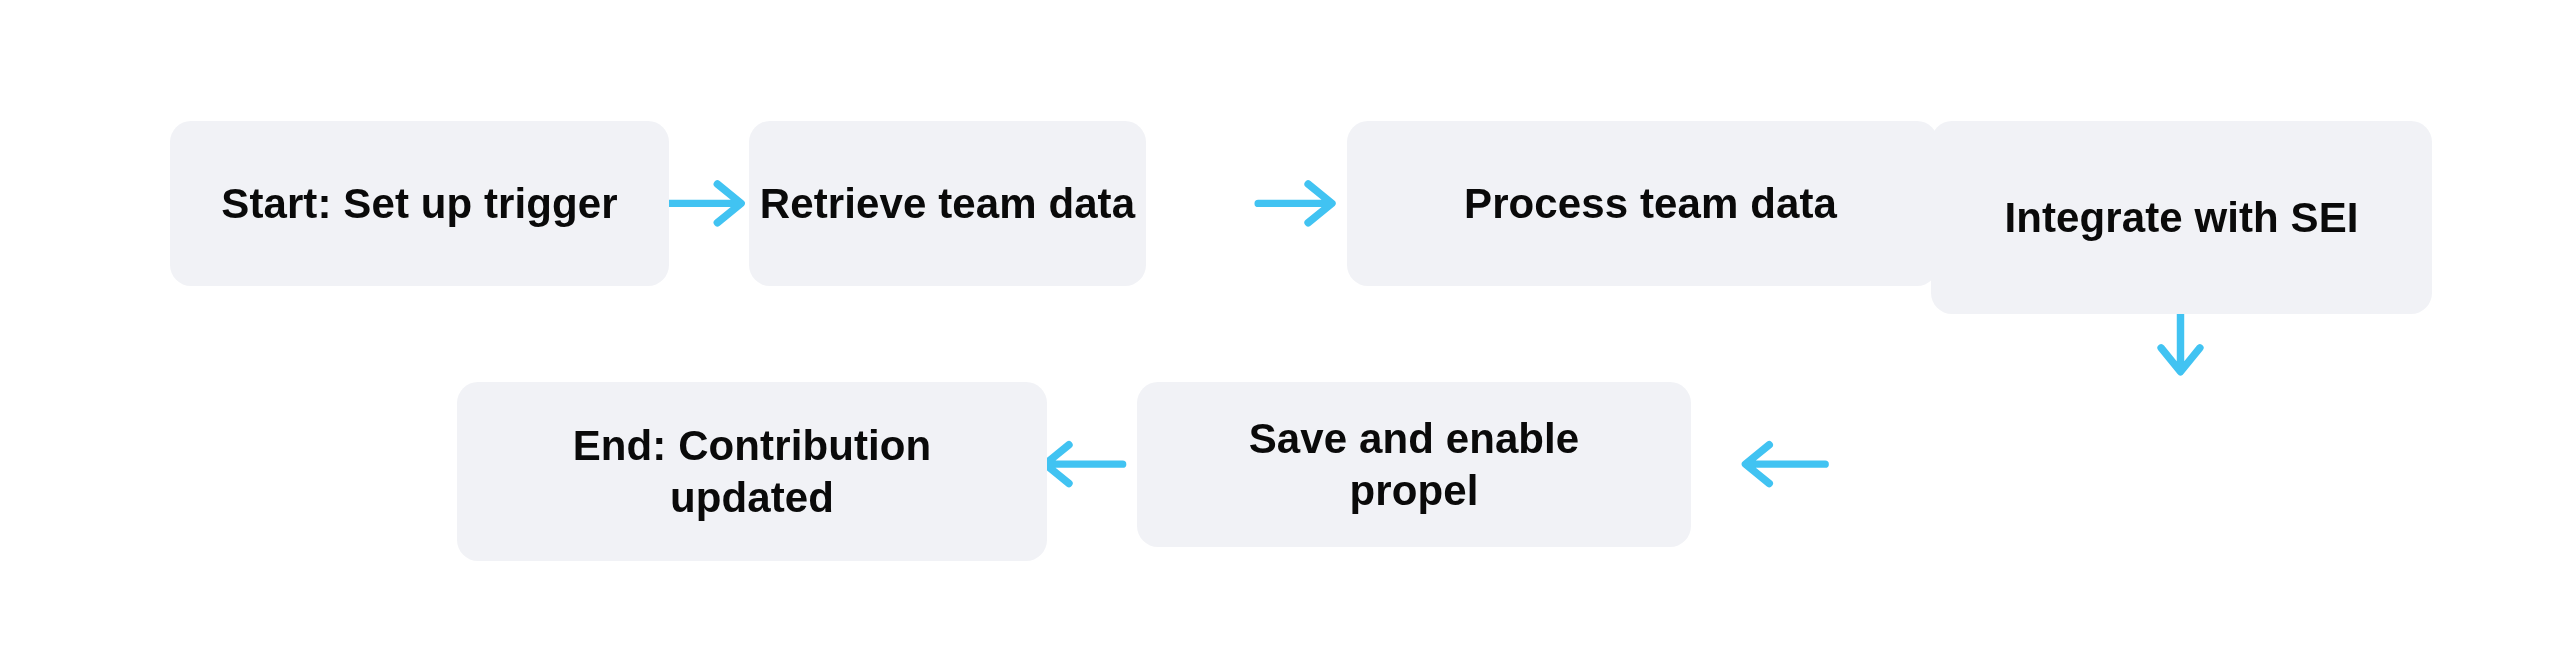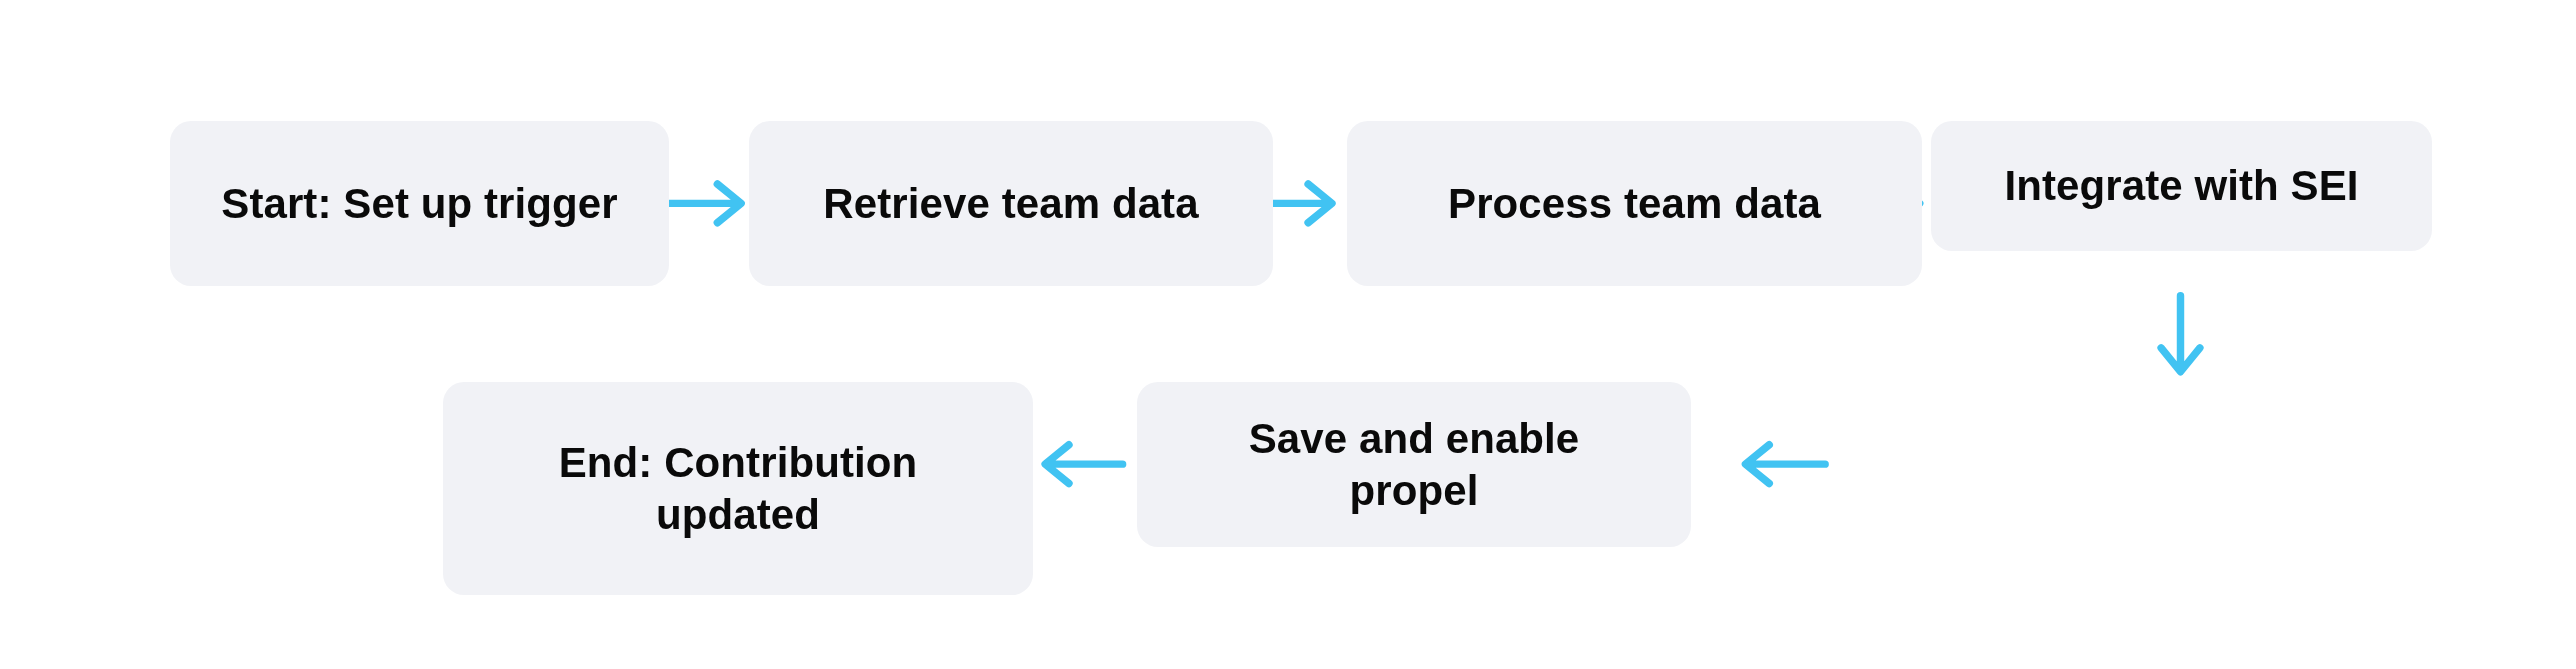--- a/index.html
+++ b/index.html
@@ -39,24 +39,24 @@
     text-align: center;
     color: var(--text, #0a0a0a);
     font-size: 42px;
     font-weight: 700;
     line-height: 1.22;
     white-space: pre-line;
     letter-spacing: 0.1px;
   }
   
   .n1 { left: 170px;  top: 121px; width: 499px; height: 165px; }
-  .n2 { left: 749px; top: 121px; width: 524px; height: 165px; }
-  .n3 { left: 1347px; top: 121px; width: 575px; height: 165px; }
-  .n4 { left: 1931px; top: 121px; width: 501px; height: 130px; }
-  .n5 { left: 443px;  top: 382px; width: 590px; height: 213px; }
+  .n2 { left: 749px; top: 121px; width: 397px; height: 165px; }
+  .n3 { left: 1347px; top: 121px; width: 575px; height: 165px; padding-left: 16px; }
+  .n4 { left: 1931px; top: 121px; width: 501px; height: 193px; }
+  .n5 { left: 457px;  top: 382px; width: 590px; height: 179px; }
   .n6 { left: 1137px; top: 382px; width: 554px; height: 165px; }
   .n7 { left: 1834px; top: 382px; width: 601px; height: 165px; }
 </style>
 </head>
 <body>
 
 <div class="canvas">
 
   <svg class="edges" viewBox="0 0 3456 898" xmlns="http://www.w3.org/2000/svg" aria-hidden="true">
     <path d="M897 273 L990 273 M962 247 L994 273 L962 299"></path>

